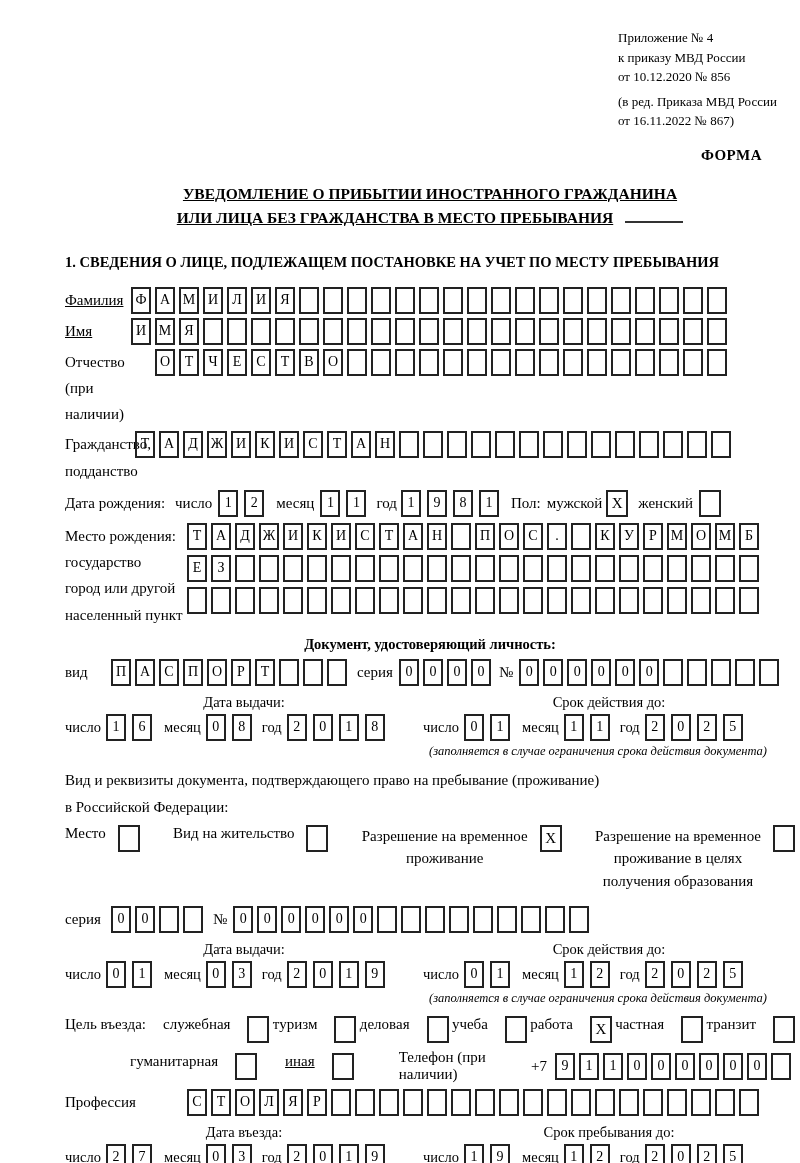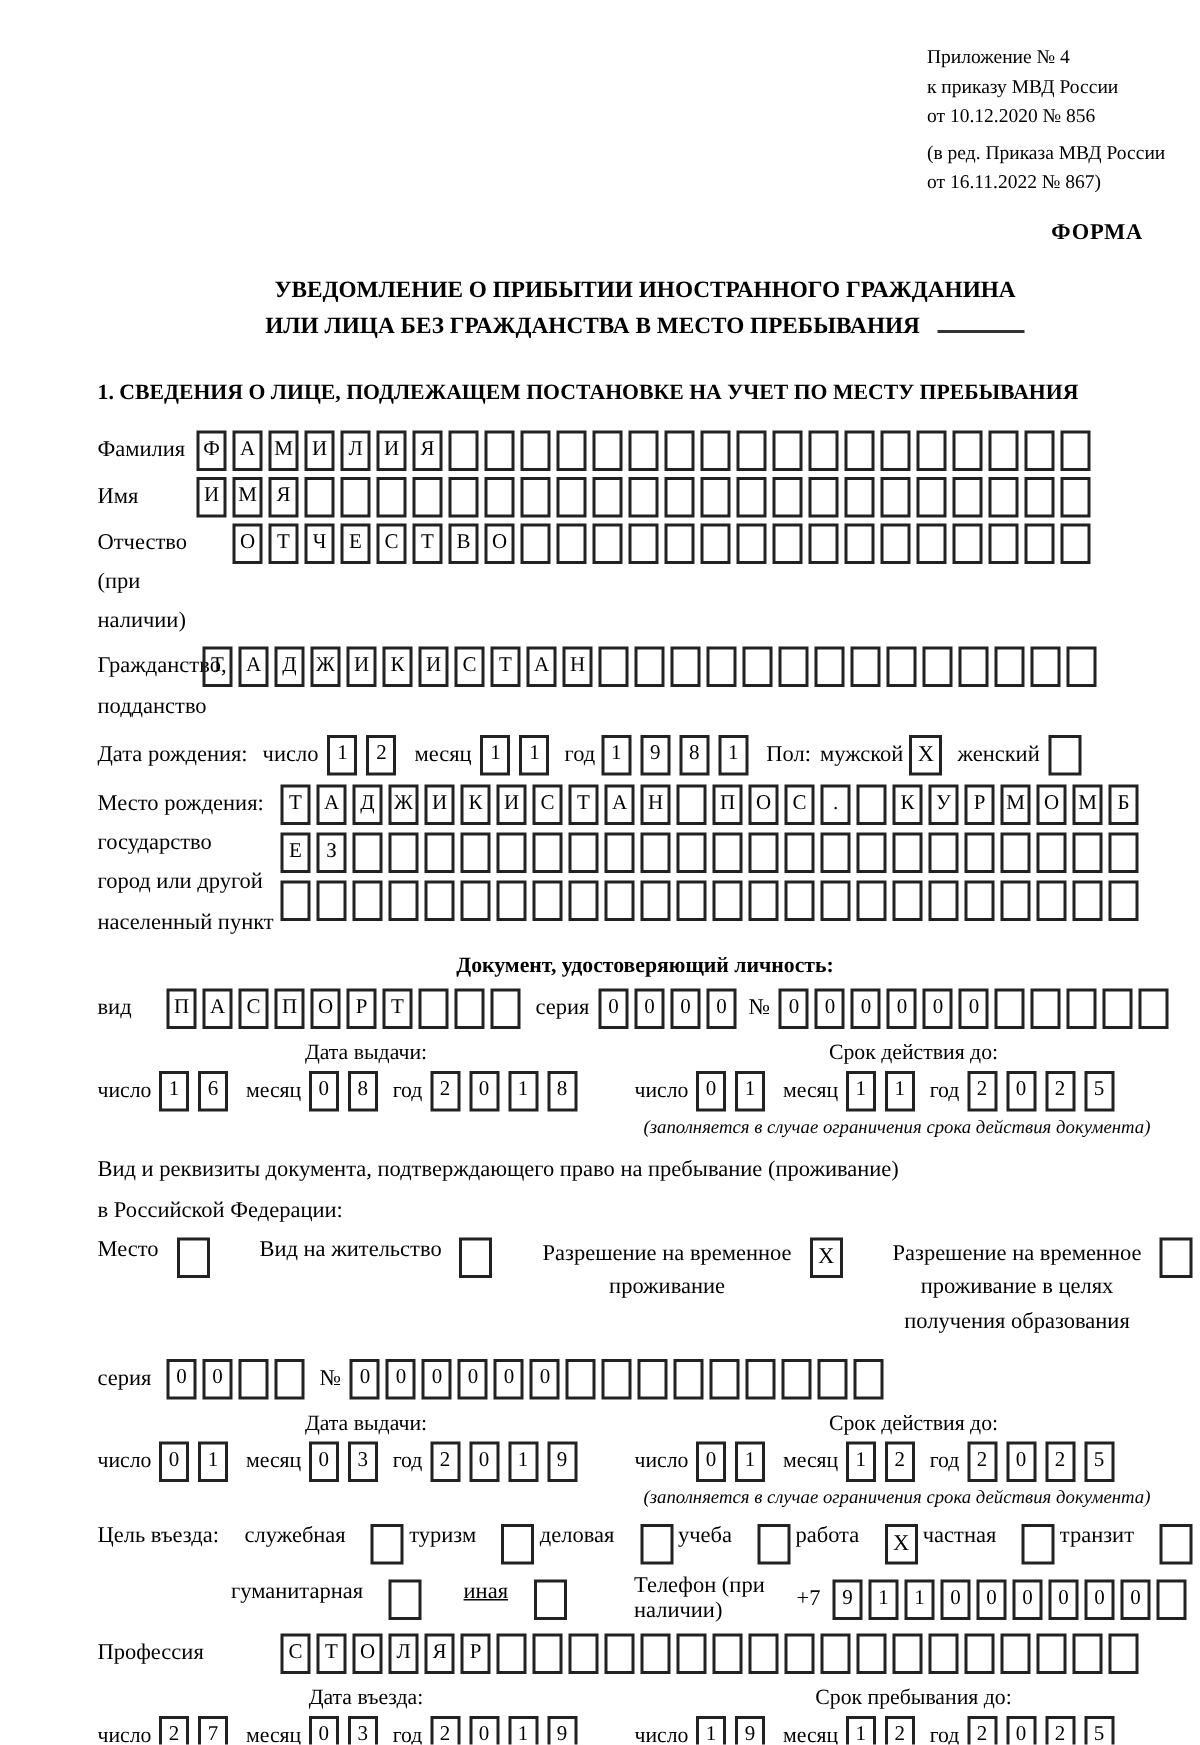--- a/index.html
+++ b/index.html
@@ -1,27 +1,27 @@
 <!DOCTYPE html>
 <html><head>
 <meta charset="utf-8">
 <style>
   html,body{margin:0;padding:0;background:#fff;}
   body{width:800px;height:1163px;overflow:hidden;font-family:"Liberation Serif","DejaVu Serif",serif;color:#000;}
   .page{padding:28px 5px 0 65px;box-sizing:border-box;}
   .hdr{margin-left:553px;font-size:13px;line-height:1.5;}
   .hdr .gap{margin-top:5px;}
   .forma{font-weight:bold;text-align:right;padding-right:33px;font-size:15px;margin-top:16px;letter-spacing:.5px;}
-  .title{text-align:center;font-weight:bold;font-size:15.5px;margin-top:18px;line-height:1.55;}
+  .title{text-align:center;font-weight:bold;font-size:15.5px;margin-top:18px;line-height:1.55;text-decoration:underline;}
   .blank{display:inline-block;width:58px;border-bottom:2px solid #333;height:13px;margin-left:12px;}
   .sec{font-weight:bold;font-size:14.5px;margin-top:24px;margin-bottom:16px;}
   .row{display:flex;align-items:center;margin-bottom:4px;font-size:15px;}
   .row.top{align-items:flex-start;}
   .lbl{flex-shrink:0;}
-  .w66{width:66px;}.w90{width:90px;}.w70{width:70px;}.w122{width:122px;}.w46{width:46px;}
+  .w66{width:66px;text-decoration:underline;}.w90{width:90px;}.w70{width:70px;}.w122{width:122px;}.w46{width:46px;}
   .stack{display:flex;flex-direction:column;line-height:1.75;}
   .boxes{display:inline-flex;flex-wrap:nowrap;}
   .box{box-sizing:border-box;width:20px;height:27px;border:2px solid #222;margin-right:4px;text-align:center;font-size:14px;line-height:22px;flex-shrink:0;}
   .spread .box{margin-right:6px;}
   .cb{box-sizing:border-box;display:inline-block;width:22px;height:27px;border:2px solid #222;text-align:center;font-size:15px;line-height:22px;flex-shrink:0;}
   .mr6{margin-right:6px;}.mr10{margin-right:10px;}.mr4{margin-right:4px;}
   .center-bold{text-align:center;font-weight:bold;font-size:14.5px;margin:8px 0 6px;}
   .dates{display:flex;margin-top:8px;}
   .dleft{width:358px;flex-shrink:0;}
   .dright{flex:1;}
@@ -523,21 +523,21 @@
       <span>частная</span>
       <span class="cb"></span>
     </span>
     <span class="pitem">
       <span>транзит</span>
       <span class="cb"></span>
     </span>
   </div>
 
   <div class="phone-row">
-    <span class="pitem" style="margin-left:89px;">
+    <span class="pitem" style="margin-left:65px;">
       <span>гуманитарная</span>
       <span class="cb"></span>
     </span>
     <span class="pitem" style="margin-left:28px;text-decoration:underline;">
       <span>иная</span>
       <span class="cb"></span>
     </span>
     <span style="margin-left:45px;">Телефон (при наличии)</span>
     <span style="margin-left:18px;margin-right:8px;">+7</span>
     <span class="boxes">

